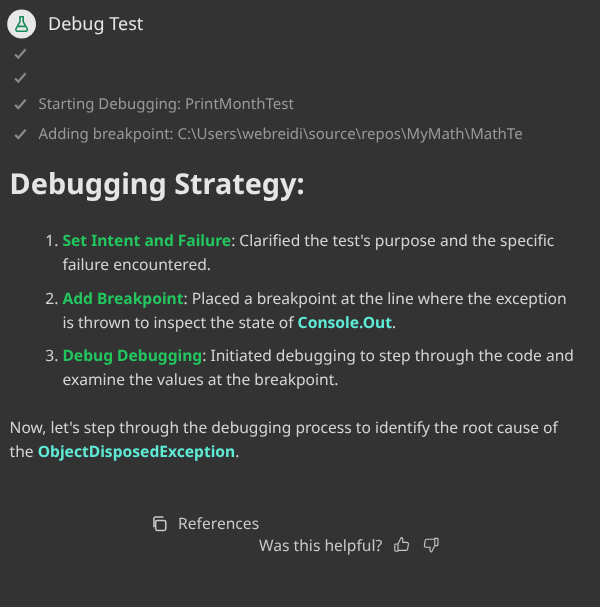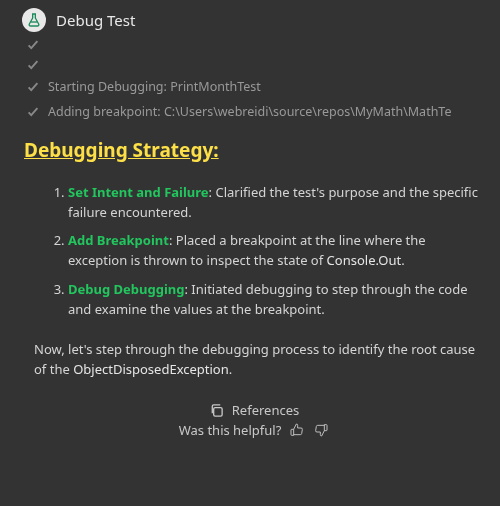--- a/index.html
+++ b/index.html
@@ -6,44 +6,44 @@
   body {
     background: #333333;
     color: #cccccc;
     font-family: -apple-system, "Segoe UI", system-ui, sans-serif;
     font-size: 13px;
     width: 500px;
     height: 506px;
     overflow: hidden;
     line-height: 1.5;
   }
-  .root { padding: 8px 14px 10px 22px; }
+  .root { padding: 8px 14px 10px 6px; }
   .header { display: flex; align-items: center; gap: 10px; margin-bottom: 6px; }
   .header-icon {
     width: 24px; height: 24px;
     border-radius: 50%;
     background: #e8e8e8;
     display: flex; align-items: center; justify-content: center;
     flex-shrink: 0;
   }
   .header-icon svg { width: 16px; height: 16px; }
   .header-title { font-size: 15px; color: #e8e8e8; }
   .check-list { margin-left: 4px; margin-top: 6px; }
   .check-row { display: flex; align-items: center; gap: 8px; color: #999999; margin-bottom: 6px; font-size: 12.5px; white-space: nowrap; overflow: hidden; }
   .check-icon { width: 14px; height: 14px; flex-shrink: 0; }
   .check-icon svg { width: 14px; height: 14px; stroke: #888888; stroke-width: 2.2; fill: none; }
-  h2 { font-size: 19px; font-weight: 700; color: #fde047; margin: 14px 0 18px 2px; text-decoration: underline; }
+  h2 { font-size: 24px; font-weight: 700; color: #e5e5e5; margin: 14px 0 18px 2px; }
   ol { margin-left: 46px; margin-right: 4px; }
   ol li { color: #d4d4d4; font-size: 13px; margin-bottom: 8px; line-height: 1.55; }
   .step-title { font-weight: 700; color: #22c55e; }
-  .link { color: #e5e5e5; }
-  .closing { margin: 20px 4px 0 12px; font-size: 13px; color: #d4d4d4; line-height: 1.55; }
-  .footer { display: flex; align-items: center; justify-content: center; margin-top: 22px; padding: 0 2px; flex-direction: column; }
+  .link { color: #5eead4; font-weight: bold; }
+  .closing { margin: 20px 4px 0 2px; font-size: 13px; color: #d4d4d4; line-height: 1.55; }
+  .footer { display: flex; align-items: center; justify-content: center; margin-top: 22px; padding: 0 2px; }
   .footer-left { display: flex; align-items: center; gap: 8px; color: #c8c8c8; font-size: 13px; }
-  .footer-right { display: flex; align-items: center; gap: 8px; color: #c8c8c8; font-size: 13px; }
+  .footer-right { display: flex; align-items: center; gap: 8px; color: #c8c8c8; font-size: 13px; margin-top: 36px; }
   .ref-icon { width: 15px; height: 15px; }
   .ref-icon svg { width: 15px; height: 15px; stroke: #c8c8c8; stroke-width: 1.4; fill: none; }
   .thumb { width: 16px; height: 16px; cursor: pointer; }
   .thumb svg { width: 16px; height: 16px; stroke: #c8c8c8; stroke-width: 1.4; fill: none; }
 </style>
 </head>
 <body>
 
 <div class="root">
 

